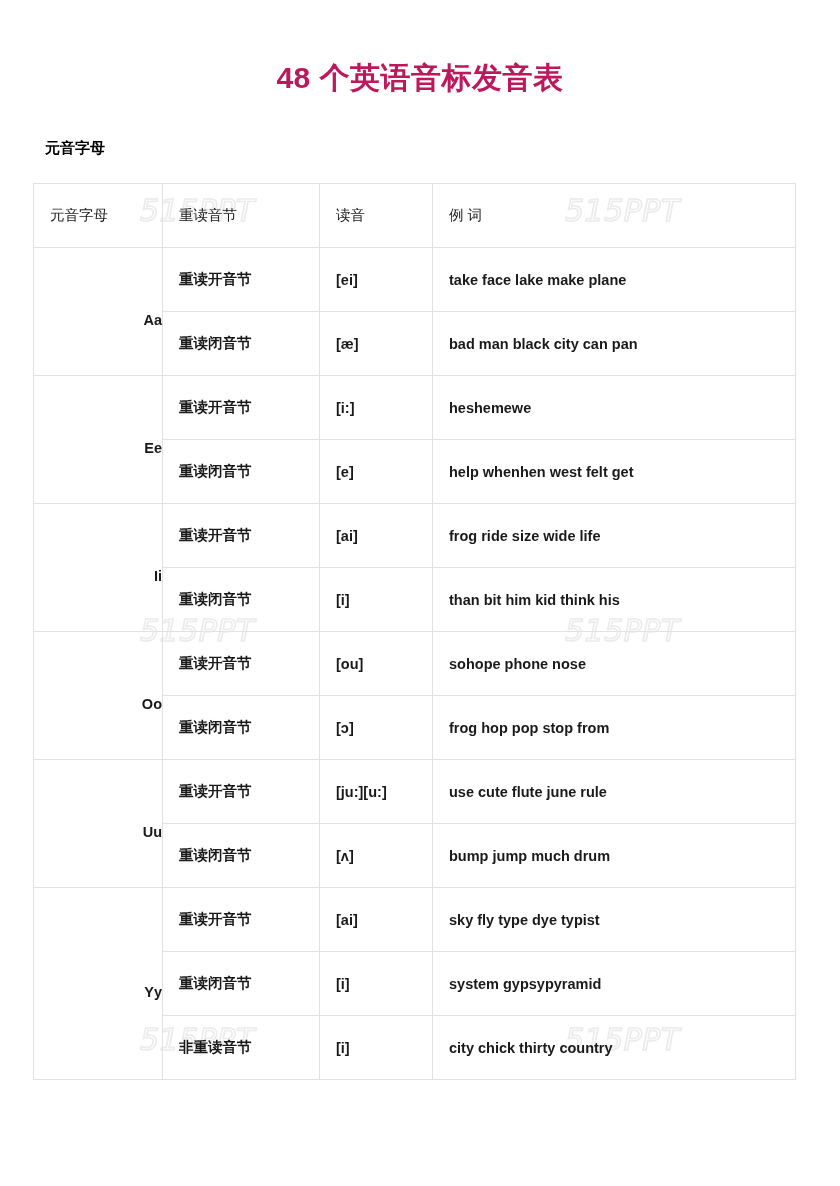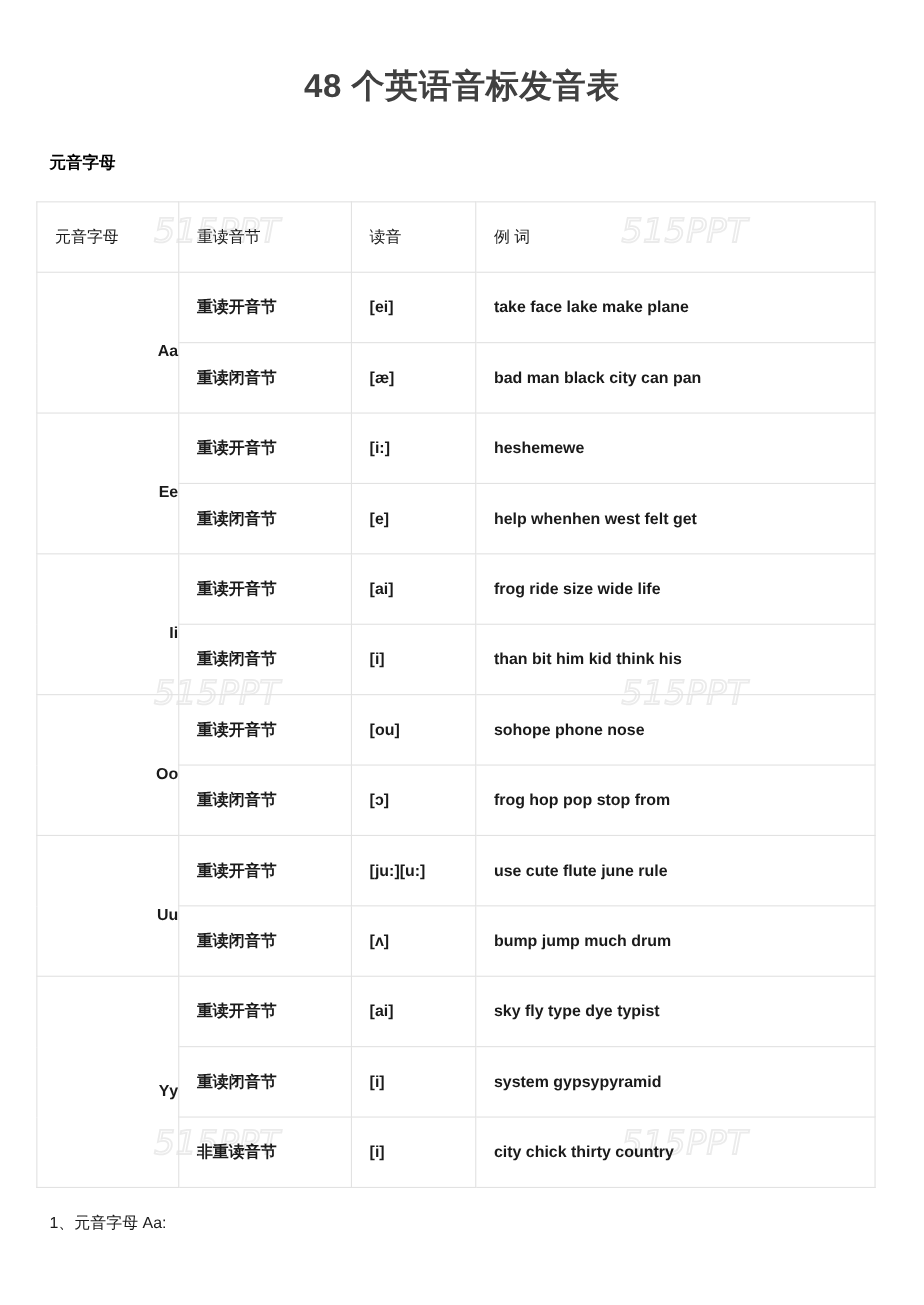--- a/index.html
+++ b/index.html
@@ -43,21 +43,21 @@
     padding: 0;
   }
 
   #doc-title {
     text-align: center;
     font-size: 30px;
     font-weight: 700;
     margin: 0;
     padding-top: 58px;
     letter-spacing: 0.5px;
-    color: #404040;
+    color: #be185d;
   }
 
   #section-heading {
     font-size: 15px;
     font-weight: 700;
     margin: 0;
     padding: 40px 0 0 45px;
     color: #000;
   }
 
@@ -233,15 +233,14 @@
           </tr>
           <tr>
             <td class="sub-row-cell">非重读音节</td>
             <td class="sub-row-cell phonetic-cell">[i]</td>
             <td class="sub-row-cell examples-cell">city chick thirty country</td>
           </tr>
         </tbody>
     </table>
   </div>
 
-  <div id="footer-note">1、元音字母 Aa:</div>
 
 </div>
 
 </body></html>

